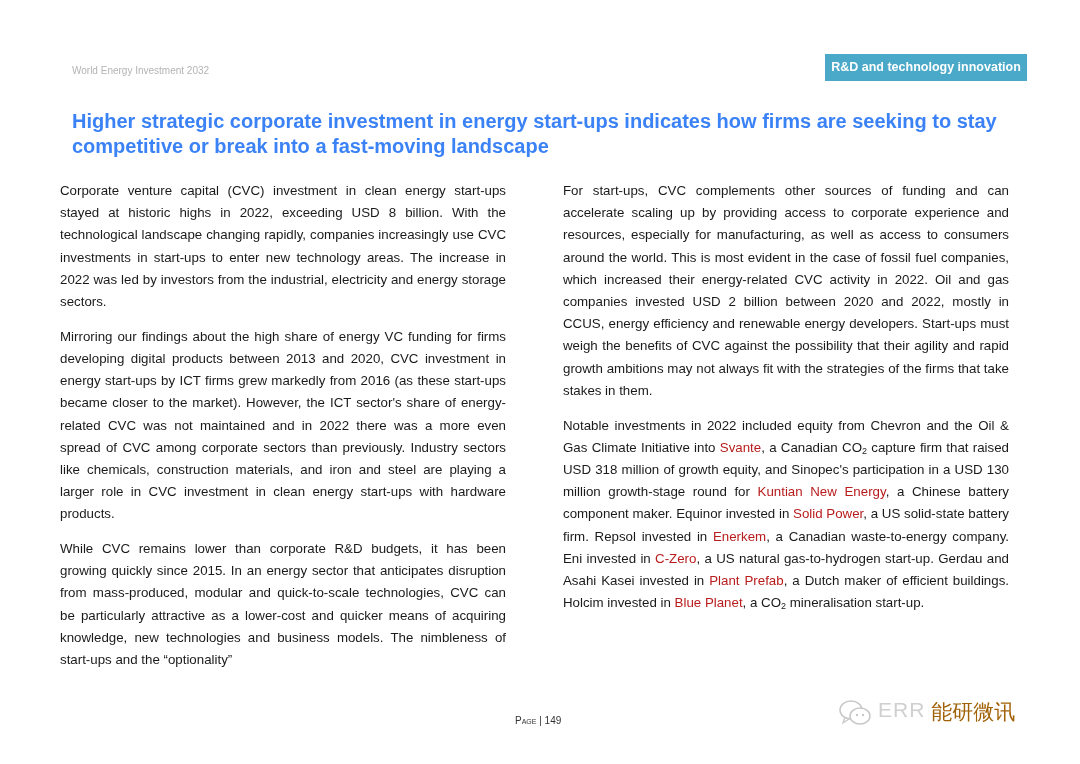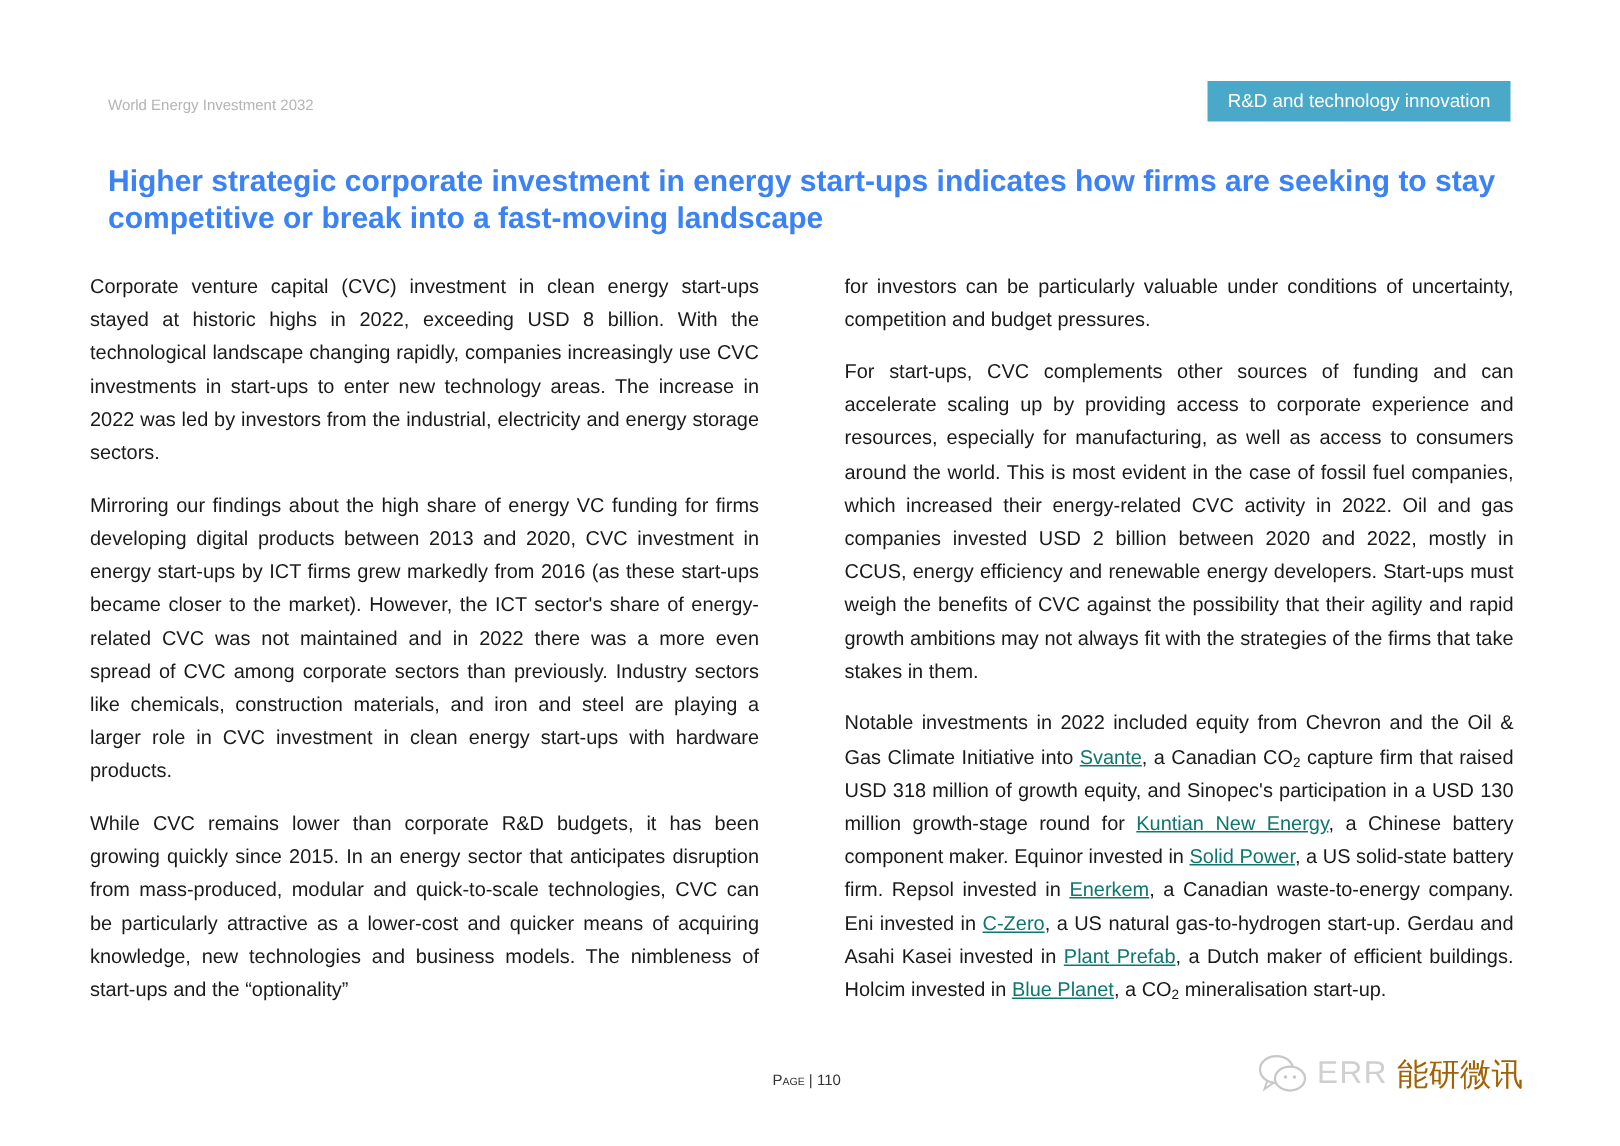--- a/index.html
+++ b/index.html
@@ -1,34 +1,34 @@
 <!DOCTYPE html>
 <html><head>
 <meta charset="utf-8">
 <style>
   html, body { margin: 0; padding: 0; background: #ffffff; }
   body { width: 1080px; height: 764px; position: relative; overflow: hidden;
          font-family: "Liberation Sans", sans-serif; color: #1a1a1a; }
   .running-header { position: absolute; left: 72px; top: 65px; font-size: 10px; color: #b4b4b4; }
-  .section-tab { position: absolute; left: 805px; top: 54px; width: 202px; height: 27px;
+  .section-tab { position: absolute; left: 825px; top: 54px; width: 202px; height: 27px;
                  background: #4aa8c8; color: #ffffff; font-size: 12.5px; line-height: 27px;
-                 text-align: center; }
+                 text-align: center; font-weight: bold; }
   .page-title { position: absolute; left: 72px; top: 109px; width: 950px; margin: 0;
                 font-size: 20px; font-weight: bold; color: #3b82f6; line-height: 25px; }
   .col { position: absolute; top: 180px; width: 446px; font-size: 13.3px; line-height: 22.2px;
          text-align: justify; }
   .col.left { left: 60px; }
   .col.right { left: 563px; }
   .col p { margin: 0 0 12.5px 0; }
-  a.link { color: #0f766e; text-decoration: underline; }
+  a.link { color: #b91c1c; }
   sub { font-size: 9px; vertical-align: -2px; line-height: 0; }
   .page-footer { position: absolute; left: 515px; top: 715px; font-size: 10px; color: #333; }
   .page-footer .pg { font-variant: small-caps; font-size: 10px; margin-top: 48px; }
   .watermark { position: absolute; left: 838px; top: 698px; height: 36px; display: flex;
-               align-items: center; gap: 6px; color: #c8c8c8; font-size: 21px; }
+               gap: 6px; color: #c8c8c8; font-size: 21px; }
   .watermark .wm-icon { width: 34px; height: 30px; }
   .watermark .wm-text { letter-spacing: 1px; color: #d0d0d0; }
   .watermark .wm-cn { color: #a16207; }
   .blue-blob { position: absolute; left: 940px; top: 704px; width: 70px; height: 26px;
                background: #2553c9; border-radius: 10px; opacity: 0.85; z-index: -1; }
 </style>
 </head>
 <body>
 
 <div class="running-header">World Energy Investment 2032</div>
@@ -36,27 +36,26 @@
 
 <h1 class="page-title">Higher strategic corporate investment in energy start-ups indicates how firms are seeking to stay competitive or break into a fast-moving landscape</h1>
 
 <div class="col left">
   <p>Corporate venture capital (CVC) investment in clean energy start-ups stayed at historic highs in 2022, exceeding USD 8 billion. With the technological landscape changing rapidly, companies increasingly use CVC investments in start-ups to enter new technology areas. The increase in 2022 was led by investors from the industrial, electricity and energy storage sectors.</p>
   <p>Mirroring our findings about the high share of energy VC funding for firms developing digital products between 2013 and 2020, CVC investment in energy start-ups by ICT firms grew markedly from 2016 (as these start-ups became closer to the market). However, the ICT sector's share of energy-related CVC was not maintained and in 2022 there was a more even spread of CVC among corporate sectors than previously. Industry sectors like chemicals, construction materials, and iron and steel are playing a larger role in CVC investment in clean energy start-ups with hardware products.</p>
   <p>While CVC remains lower than corporate R&amp;D budgets, it has been growing quickly since 2015. In an energy sector that anticipates disruption from mass-produced, modular and quick-to-scale technologies, CVC can be particularly attractive as a lower-cost and quicker means of acquiring knowledge, new technologies and business models. The nimbleness of start-ups and the “optionality”</p>
 </div>
 
 <div class="col right">
-  <p>for investors can be particularly valuable under conditions of uncertainty, competition and budget pressures.</p>
   <p>For start-ups, CVC complements other sources of funding and can accelerate scaling up by providing access to corporate experience and resources, especially for manufacturing, as well as access to consumers around the world. This is most evident in the case of fossil fuel companies, which increased their energy-related CVC activity in 2022. Oil and gas companies invested USD 2 billion between 2020 and 2022, mostly in CCUS, energy efficiency and renewable energy developers. Start-ups must weigh the benefits of CVC against the possibility that their agility and rapid growth ambitions may not always fit with the strategies of the firms that take stakes in them.</p>
   <p><span>Notable investments in 2022 included equity from Chevron and the Oil &amp; Gas Climate Initiative into </span><a class="link">Svante</a><span>, a Canadian CO</span><sub>2</sub><span> capture firm that raised USD 318 million of growth equity, and Sinopec's participation in a USD 130 million growth-stage round for </span><a class="link">Kuntian New Energy</a><span>, a Chinese battery component maker. Equinor invested in </span><a class="link">Solid Power</a><span>, a US solid-state battery firm. Repsol invested in </span><a class="link">Enerkem</a><span>, a Canadian waste-to-energy company. Eni invested in </span><a class="link">C-Zero</a><span>, a US natural gas-to-hydrogen start-up. Gerdau and Asahi Kasei invested in </span><a class="link">Plant Prefab</a><span>, a Dutch maker of efficient buildings. Holcim invested in </span><a class="link">Blue Planet</a><span>, a CO</span><sub>2</sub><span> mineralisation start-up.</span></p>
 </div>
 
 <div class="page-footer">
-  <span class="pg">Page</span><span> | </span><span>110</span>
+  <span class="pg">Page</span><span> | </span><span>149</span>
 </div>
 
 <div class="blue-blob"></div>
 <div class="watermark">
   <span class="wm-icon">
     <svg width="34" height="30" viewBox="0 0 34 30">
       <ellipse cx="13" cy="12" rx="11" ry="9" fill="none" stroke="#c8c8c8" stroke-width="1.5"></ellipse>
       <ellipse cx="22" cy="18" rx="10" ry="8" fill="#ffffff" stroke="#c8c8c8" stroke-width="1.5"></ellipse>
       <circle cx="19" cy="17" r="1.2" fill="#c8c8c8"></circle>
       <circle cx="25" cy="17" r="1.2" fill="#c8c8c8"></circle>

